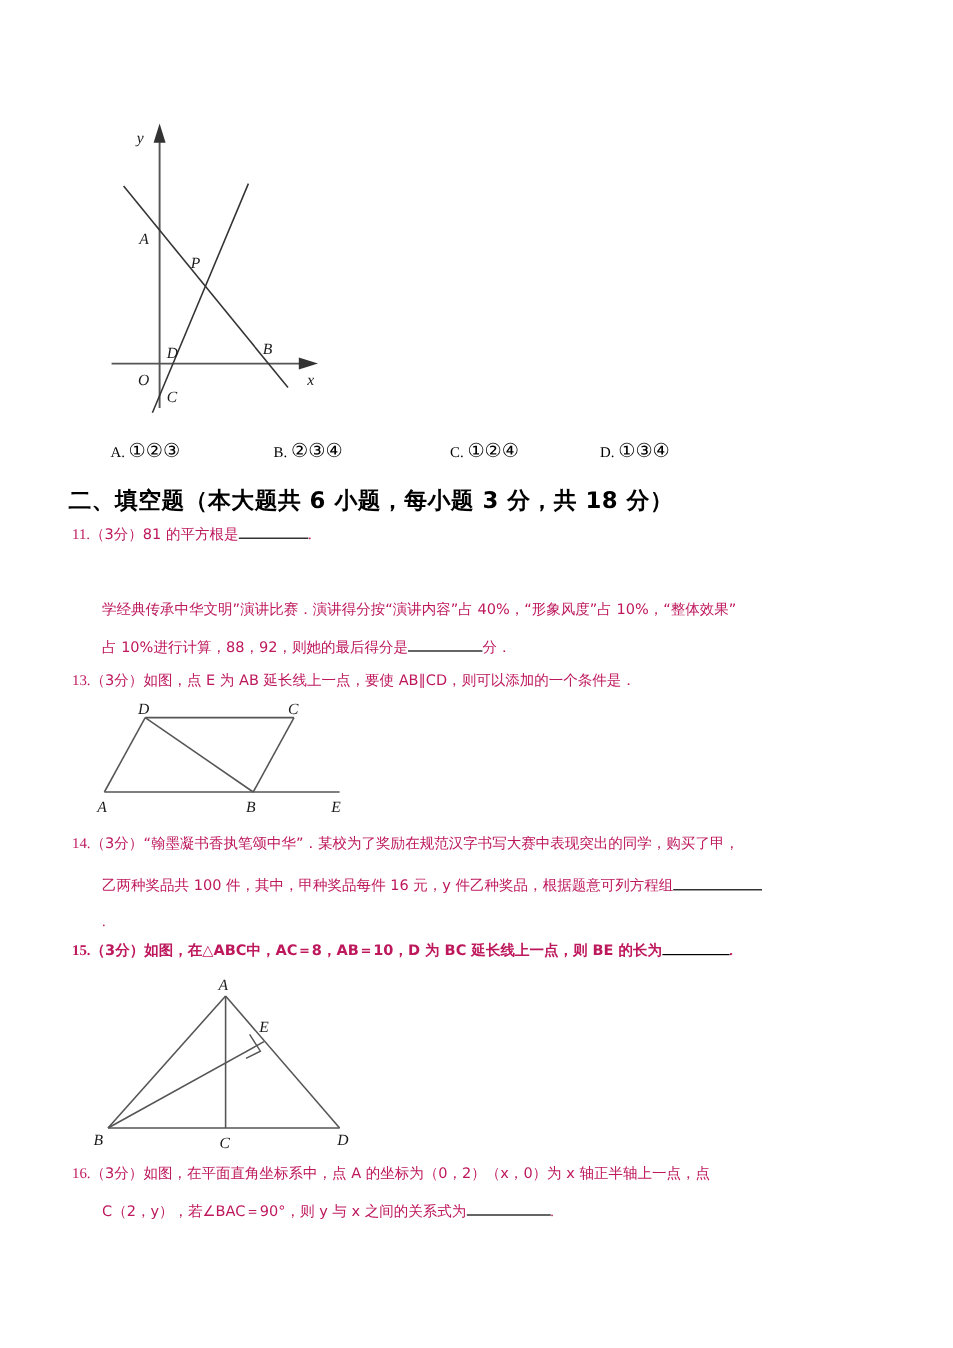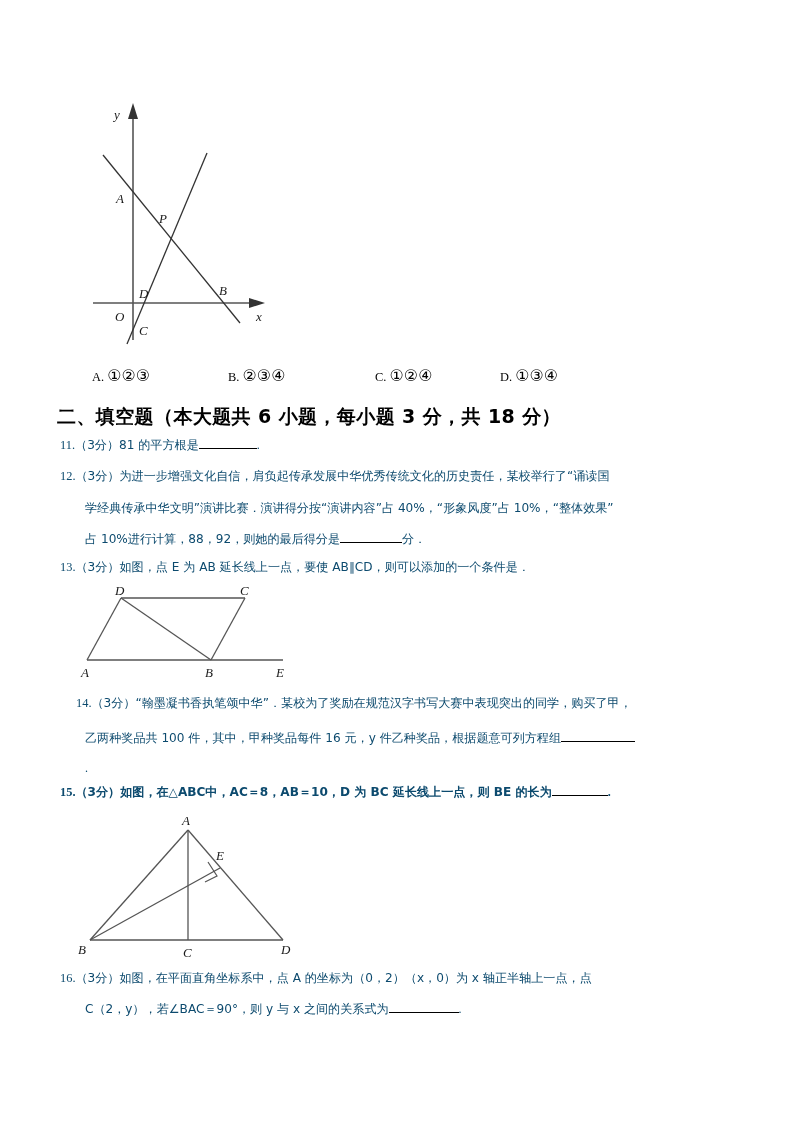--- a/index.html
+++ b/index.html
@@ -47,21 +47,21 @@
     white-space: nowrap;
   }
 
   
   .q {
     position: absolute;
     font-family: "DejaVu Sans", "Liberation Sans", sans-serif;
     font-size: 12.1px;
     line-height: 16px;
     white-space: nowrap;
-    color: #0c4a6e;
+    color: #be185d;
   }
   .q .num { font-family: "Liberation Serif", serif; font-size: 12.4px; }
   .q .lat { font-family: "Liberation Serif", serif; font-size: 12px; }
   .blank-line {
     display: inline-block;
     border-bottom: 1px solid #000;
     height: 11px;
     vertical-align: baseline;
   }
 
@@ -120,23 +120,20 @@
     <span class="lbl">D.</span>
     <span class="circnum">①③④</span>
   </div>
 
   <div class="section-heading">二、填空题（本大题共 6 小题，每小题 3 分，共 18 分）</div>
 
   <div class="q" style="left:60px; top:437px;">
     <span class="num">11</span><span class="num">.</span><span>（3分）</span><span>81 的平方根是</span><span class="blank-line" style="width:58px;"></span><span class="lat">.</span>
   </div>
 
-  <div class="q" style="left:60px; top:468px;">
-    <span class="num">12</span><span class="num">.</span><span>（3分）</span><span>为进一步增强文化自信，肩负起传承发展中华优秀传统文化的历史责任，某校举行了“诵读国</span>
-  </div>
   <div class="q" style="left:85px; top:500px;">
     <span>学经典传承中华文明”演讲比赛．演讲得分按“演讲内容”占 40%，“形象风度”占 10%，“整体效果”</span>
   </div>
   <div class="q" style="left:85px; top:531px;">
     <span>占 10%进行计算，88，92，则她的最后得分是</span><span class="blank-line" style="width:62px;"></span><span>分．</span>
   </div>
 
   <div class="q" style="left:60px; top:559px;text-align:center;">
     <span class="num">13</span><span class="num">.</span><span>（3分）</span><span>如图，点 E 为 AB 延长线上一点，要使 AB∥CD，则可以添加的一个条件是．</span>
   </div>
@@ -149,21 +146,21 @@
       <line x1="9" y1="74" x2="205" y2="74" stroke="#555" stroke-width="1.3"></line>
       <line x1="43" y1="12" x2="133" y2="74" stroke="#555" stroke-width="1.3"></line>
       <text class="figlabel" x="37" y="9">D</text>
       <text class="figlabel" x="162" y="9">C</text>
       <text class="figlabel" x="3" y="91">A</text>
       <text class="figlabel" x="127" y="91">B</text>
       <text class="figlabel" x="198" y="91">E</text>
     </svg>
   </div>
 
-  <div class="q" style="left:76px; top:695px;">
+  <div class="q" style="left:60px; top:695px;">
     <span class="num">14</span><span class="num">.</span><span>（3分）</span><span>“翰墨凝书香执笔颂中华”．某校为了奖励在规范汉字书写大赛中表现突出的同学，购买了甲，</span>
   </div>
   <div class="q" style="left:85px; top:730px;">
     <span>乙两种奖品共 100 件，其中，甲种奖品每件 16 元，y 件乙种奖品，根据题意可列方程组</span><span class="blank-line" style="width:74px;"></span>
   </div>
   <div class="q" style="left:85px; top:760px;">
     <span class="lat">.</span>
   </div>
 
   <div class="q" style="left:60px; top:784px;font-weight:bold;">

